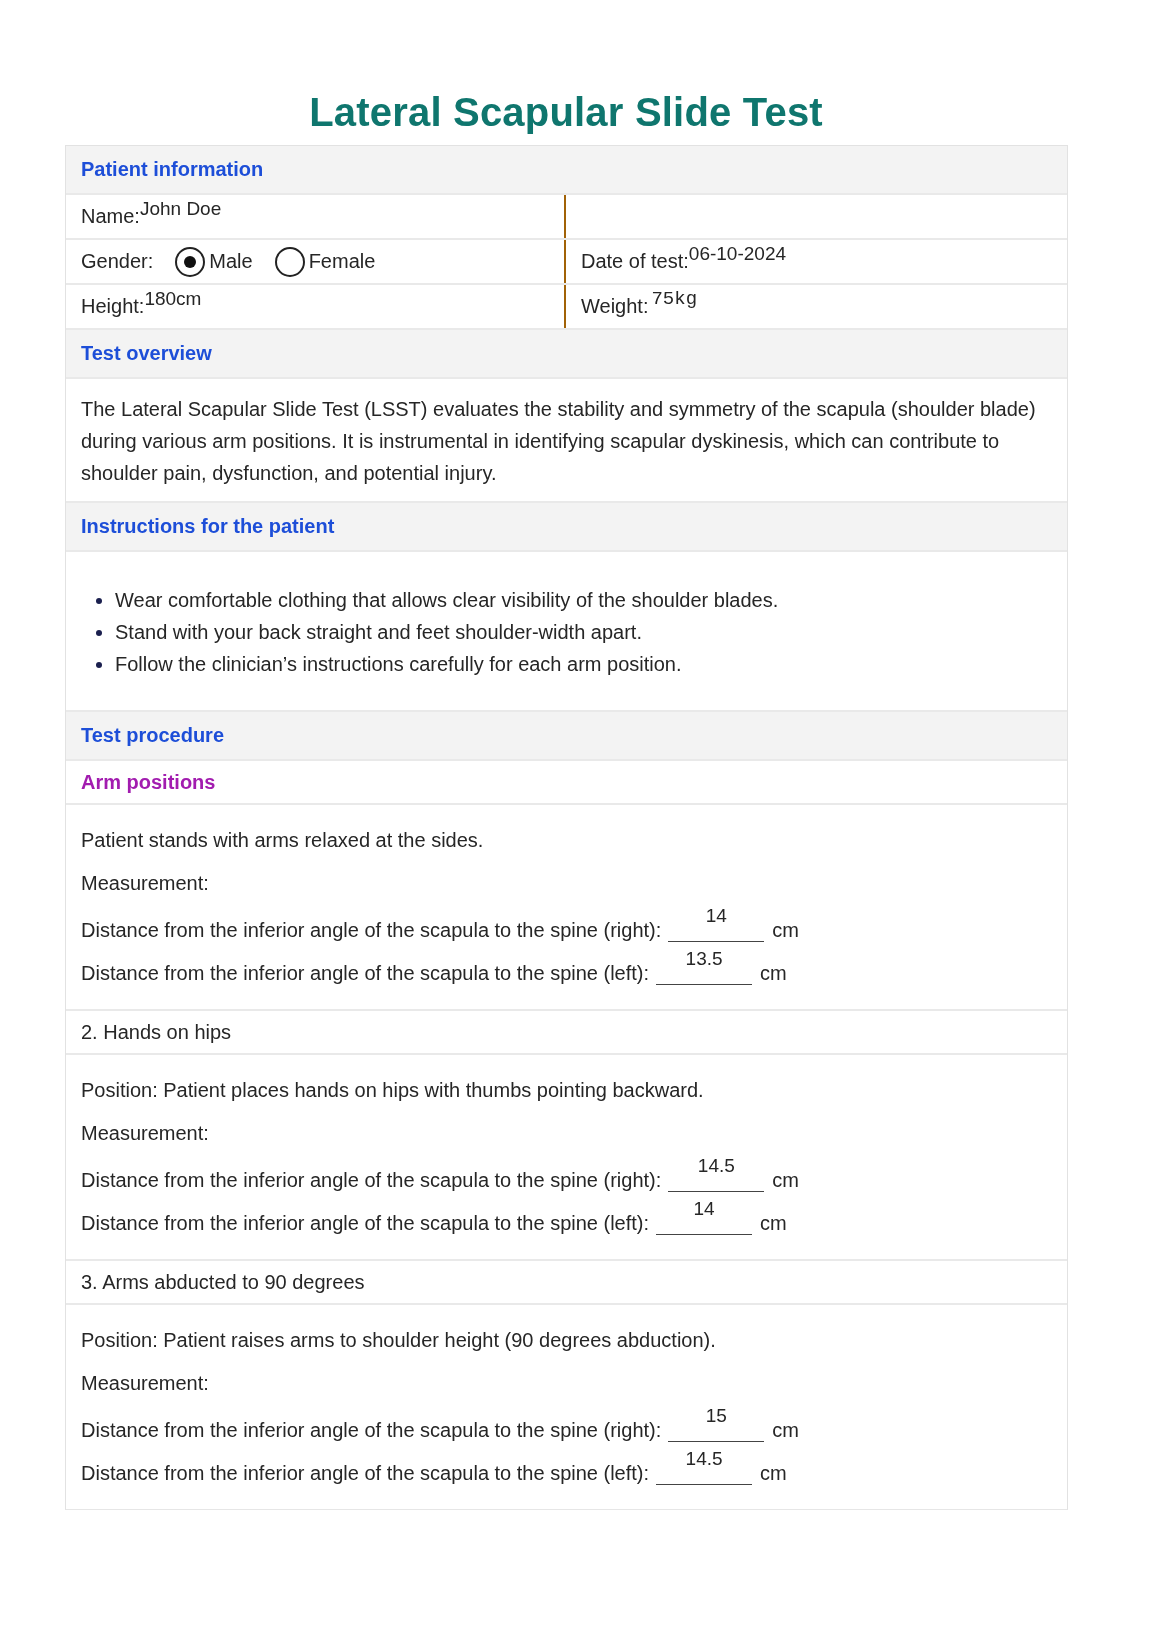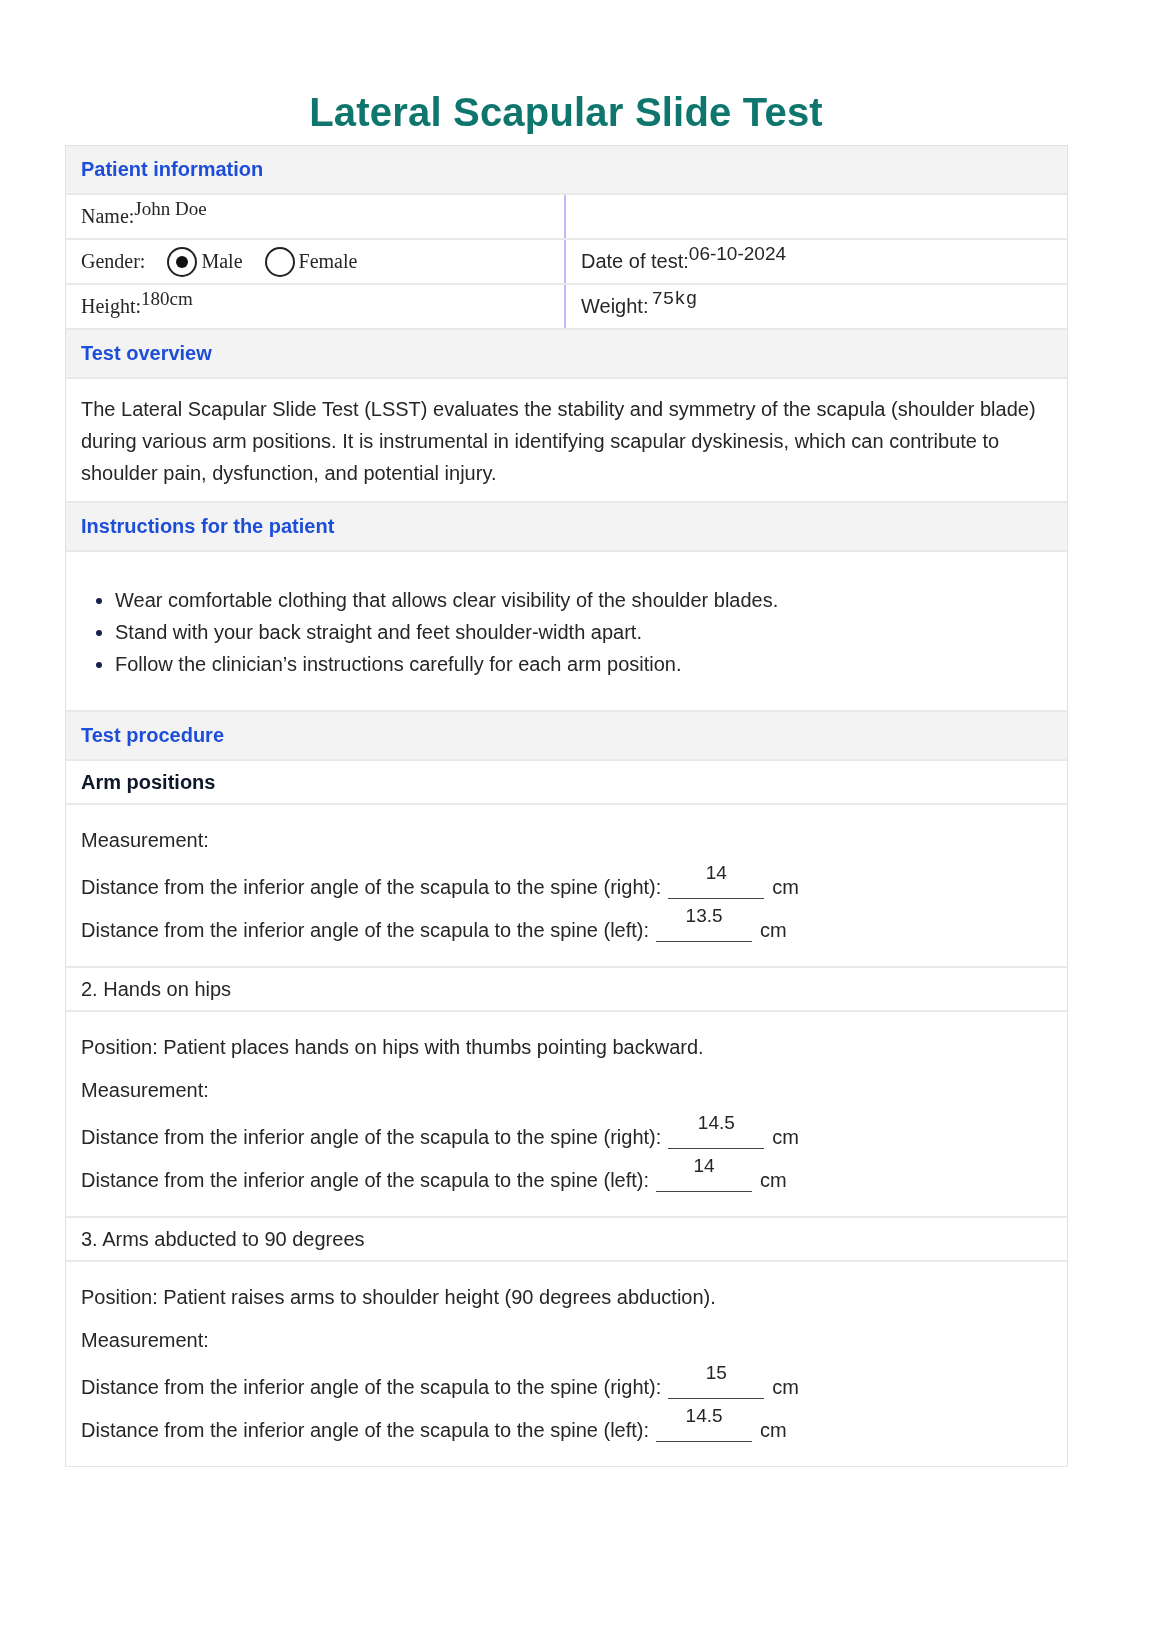--- a/index.html
+++ b/index.html
@@ -2,25 +2,25 @@
 <html><head>
 <meta charset="utf-8">
 <style>
   html, body { margin: 0; padding: 0; background: #ffffff; }
   body { width: 1176px; height: 1630px; position: relative; font-family: "Liberation Sans", sans-serif; color: #262626; overflow: hidden; }
   .title { position: absolute; left: 0; top: 50px; width: 1132px; text-align: center; font-size: 40px; font-weight: bold; color: #0f766e; letter-spacing: 0.2px; margin-top: 40px; }
   .form { position: absolute; left: 65px; top: 145px; width: 1001px; border: 1px solid #e2e2e2; border-bottom: 1px solid #e6e6e6; }
   .row { border-bottom: 2px solid #e9e9e9; box-sizing: border-box; }
   .row:last-child { border-bottom: none; }
   .section-head { background: #f3f3f3; height: 49px; display: flex; align-items: center; padding-left: 15px; font-weight: bold; font-size: 20px; color: #1d4ed8; }
-  .sub-head { background: #ffffff; height: 44px; display: flex; align-items: center; padding-left: 15px; font-weight: bold; font-size: 20px; color: #0f172a; }
+  .sub-head { background: #ffffff; height: 44px; display: flex; align-items: center; padding-left: 15px; font-weight: bold; font-size: 20px; color: #a21caf; }
   .item-head { background: #ffffff; height: 44px; display: flex; align-items: center; padding-left: 15px; font-size: 20px; }
   .grid2 { display: flex; height: 45px; }
   .grid2 .cell { box-sizing: border-box; display: flex; align-items: center; padding-left: 15px; font-size: 20px; }
-  .grid2 .cell.left { width: 500px; border-right: 2px solid #c4b5fd; font-family: Liberation Serif, serif; }
+  .grid2 .cell.left { width: 500px; border-right: 2px solid #a16207; }
   .grid2 .cell.right { flex: 1; }
   .sup { position: relative; top: -8px; font-size: 19px; }
   .radio { display: inline-block; width: 30px; height: 30px; border: 2px solid #222; border-radius: 50%; box-sizing: border-box; position: relative; vertical-align: middle; margin-right: 4px; }
   .radio.checked::after { content: ""; position: absolute; left: 7px; top: 7px; width: 12px; height: 12px; border-radius: 50%; background: #111; }
   .gender-label { margin-right: 22px; }
   .para { padding: 14px 15px 12px 15px; font-size: 20px; line-height: 32px; }
   .list { padding: 32px 15px 30px 15px; font-size: 20px; line-height: 32px; }
   .list ul { margin: 0; padding-left: 34px; }
   .list li::marker { color: #1a1f4e; }
   .block { padding: 14px 15px 18px 15px; font-size: 20px; }
@@ -78,20 +78,21 @@
       <li>Wear comfortable clothing that allows clear visibility of the shoulder blades.</li>
       <li>Stand with your back straight and feet shoulder-width apart.</li>
       <li>Follow the clinician’s instructions carefully for each arm position.</li>
     </ul>
   </div>
 
   <div class="row section-head">Test procedure</div>
   <div class="row sub-head">Arm positions</div>
 
   <div class="row block">
+    <div class="line">Patient stands with arms relaxed at the sides.</div>
     <div class="line">Measurement:</div>
     <div class="meas">
       <span>Distance from the inferior angle of the scapula to the spine (right):</span>
       <span class="blank">
           <span>14</span>
         </span>
       <span>cm</span>
     </div>
     <div class="meas">
       <span>Distance from the inferior angle of the scapula to the spine (left):</span>

